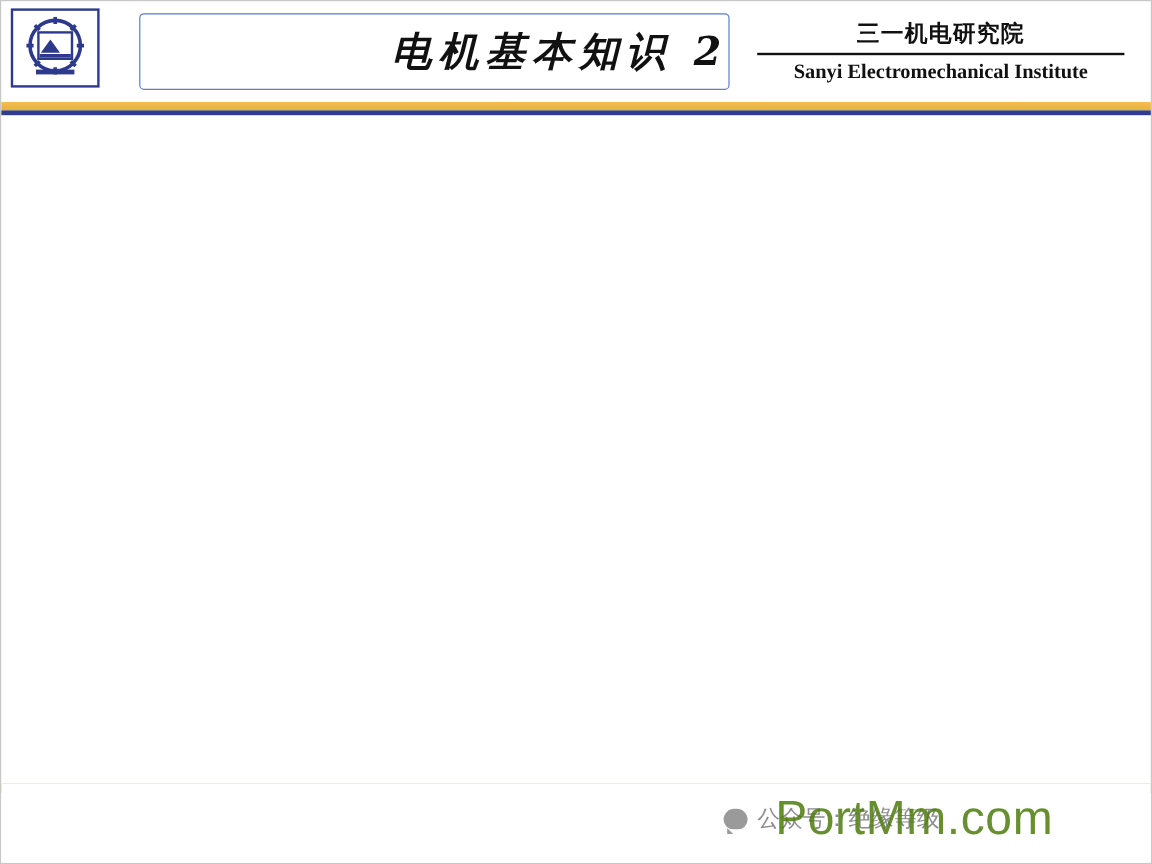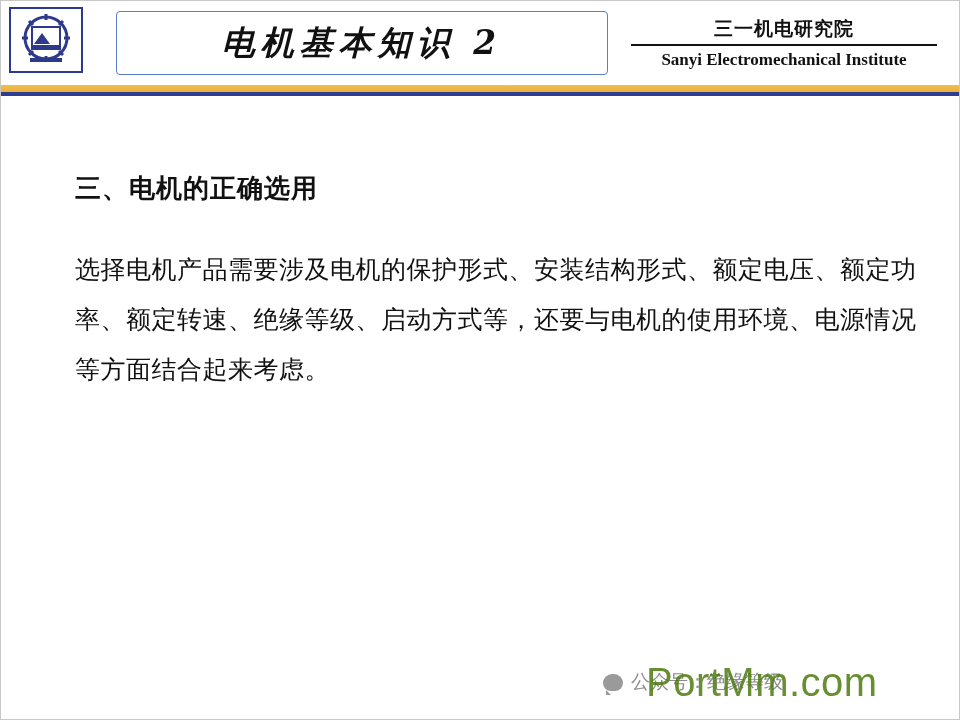--- a/index.html
+++ b/index.html
@@ -54,21 +54,21 @@
     left: 115px;
     top: 10px;
     width: 492px;
     height: 64px;
     border: 1px solid #5b7fc7;
     border-radius: 4px;
     background: #ffffff;
     box-sizing: border-box;
     display: flex;
     align-items: center;
-    justify-content: center;
+    justify-content: flex-end;
   }
   .title-text {
     font-family: "DejaVu Serif", serif;
     font-size: 33px;
     font-weight: bold;
     font-style: italic;
     color: #111111;
     letter-spacing: 6px;
     white-space: nowrap;
   }
@@ -247,24 +247,20 @@
     <div class="org-block">
       <div class="org-cn">三一机电研究院</div>
       <div class="org-rule"></div>
       <div class="org-en">Sanyi Electromechanical Institute</div>
     </div>
 
     <div class="header-bar-gold"></div>
     <div class="header-bar-blue"></div>
   </div>
 
-  <div class="content">
-    <div class="section-heading">三、电机的正确选用</div>
-    <p class="paragraph">选择电机产品需要涉及电机的保护形式、安装结构形式、额定电压、额定功率、额定转速、绝缘等级、启动方式等，还要与电机的使用环境、电源情况等方面结合起来考虑。</p>
-  </div>
 
   <div class="footer-left-green"></div>
   <div class="footer-band"></div>
 
   <div class="wm-wechat">
     <span class="wm-chat-icon"></span>
     <span>公众号：绝缘等级</span>
   </div>
   <div class="wm-portmm">PortMm.com</div>
 

